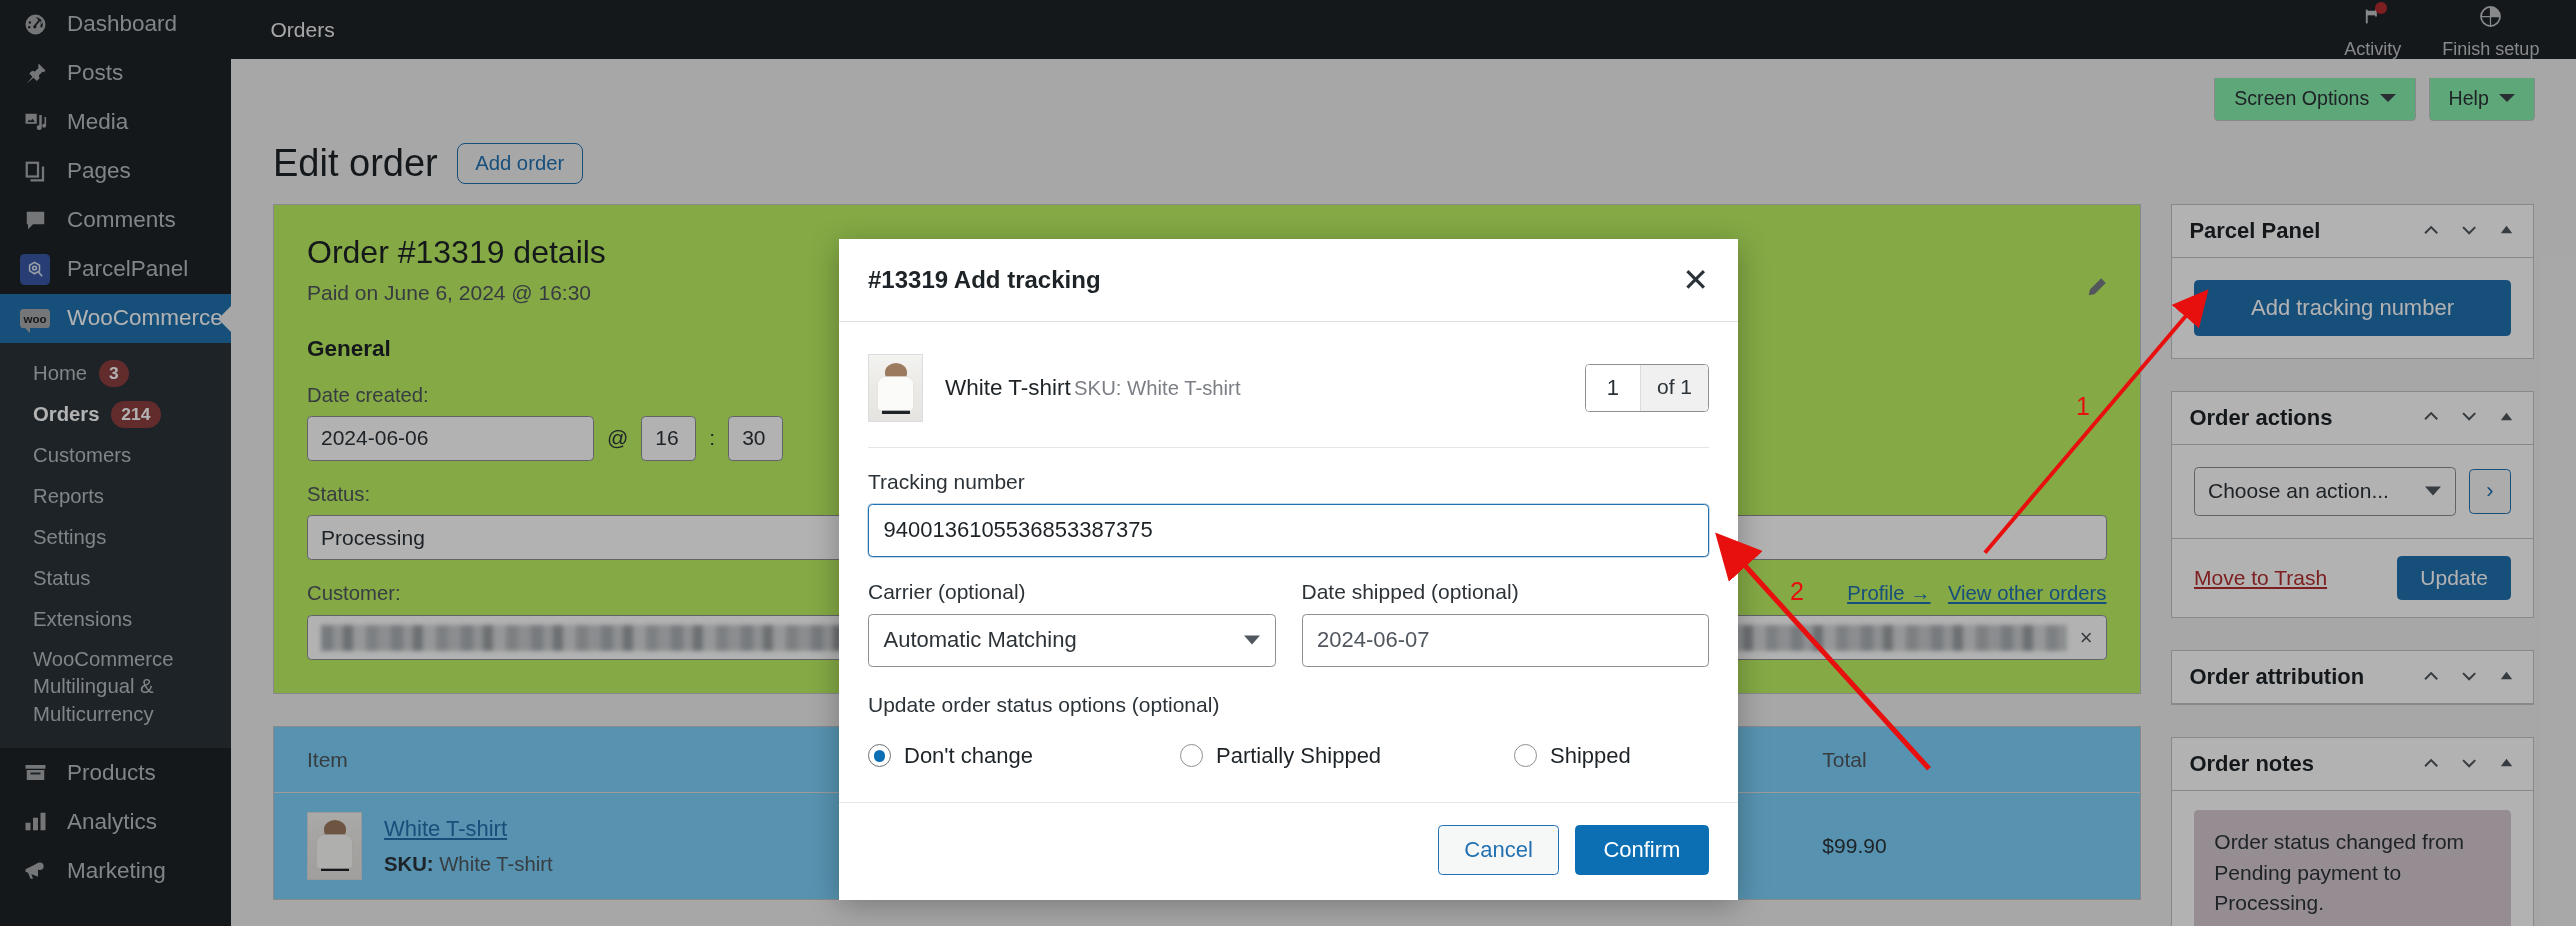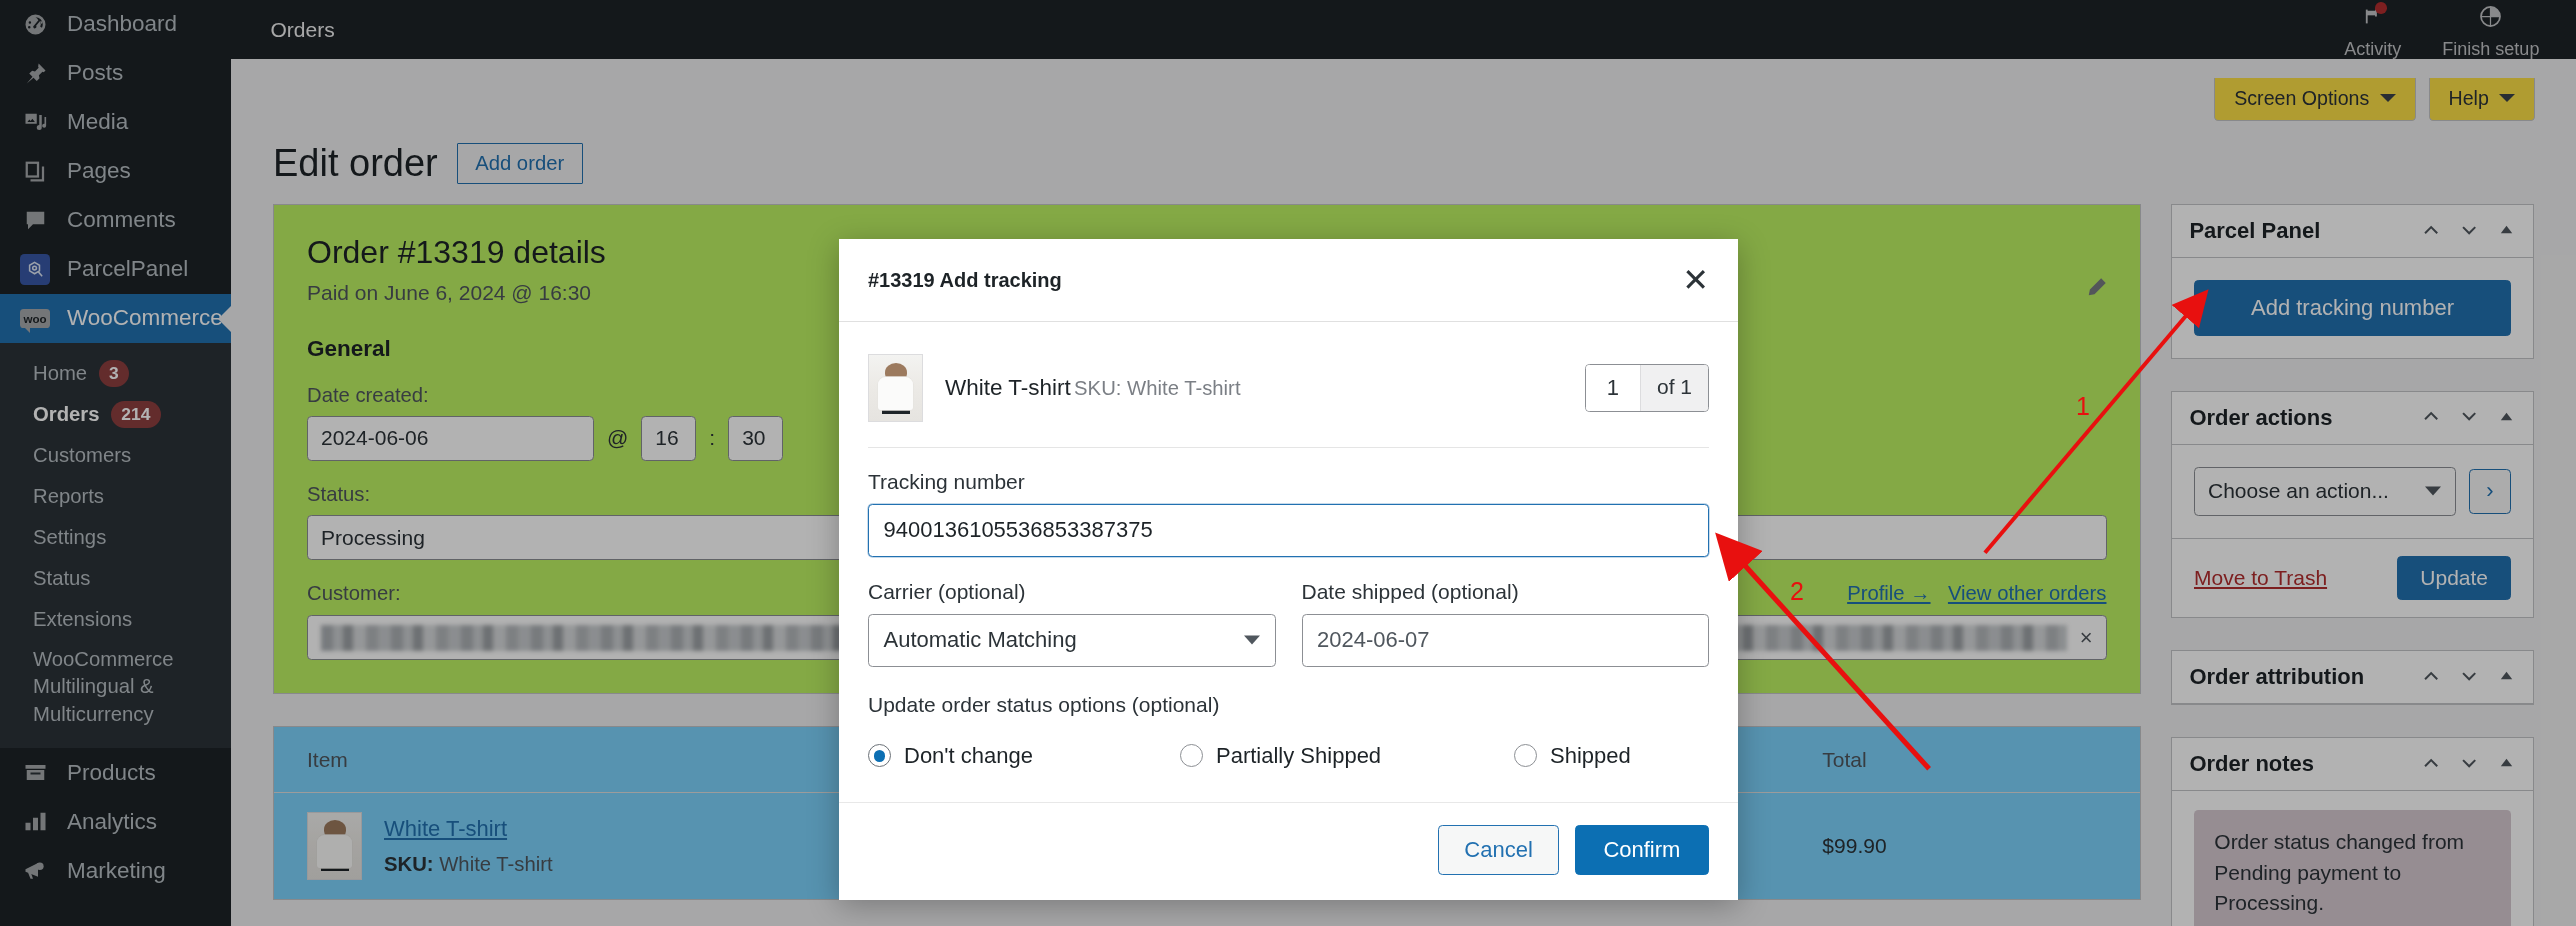--- a/index.html
+++ b/index.html
@@ -94,33 +94,33 @@
   }
   .ab-ico { position: relative; width: 32px; height: 29px; display: flex; align-items: center; justify-content: center; }
   .dot-red { position: absolute; right: 2.2px; top: 0; width: 11.6px; height: 11.6px; border-radius: 50%; background: #b32d2e; }
 
   .screenopts {
     height: 67px; display: flex; align-items: flex-start; justify-content: flex-end;
     gap: 0; padding-right: 41px; padding-top: 19px;
   }
   .so-tab {
     border: 0.7px solid #c3c4c7; border-top: none;
-    background: #fde047; color: #2c3338;
+    background: #86efac; color: #2c3338;
     font-size: 19.6px; padding: 8.7px 19px 10.2px 19px;
     border-radius: 0 0 4.4px 4.4px;
     display: flex; align-items: center; gap: 10.2px;
   }
   .so-tab + .so-tab { margin-left: 13px; }
   .caret-d { width: 0; height: 0; border-left: 8px solid transparent; border-right: 8px solid transparent; border-top: 8.7px solid #3c434a; }
 
   .page-head { display: flex; align-items: center; gap: 19px; padding: 16px 0 19px 42px; }
   .page-title { font-size: 38px; font-weight: 400; color: #1d2327; }
   .btn-secondary {
     border: 0.7px solid #2271b1; color: #2271b1; background: transparent;
-    font-size: 20.3px; padding: 8px 17.4px; border-radius: 1px;
+    font-size: 20.3px; padding: 8px 17.4px; border-radius: 8px;
     font-family: inherit;
   }
 
   .cols { display: flex; gap: 0; padding: 0 42px 0 42px; }
   .col-main { flex: 1; min-width: 0; padding-right: 30.5px; }
   .col-side { width: 363px; flex: 0 0 363px; }
 
   .postbox {
     background: #fff; border: 0.7px solid #c3c4c7;
     margin-bottom: 32px;
@@ -233,21 +233,21 @@
   .overlay { position: absolute; inset: 0; background: rgba(0,0,0,0.30); }
   .modal {
     position: absolute; left: 839px; top: 239px;
     width: 899px; background: #fff;
     box-shadow: 0 5.8px 29px rgba(0,0,0,.28);
   }
   .m-head {
     display: flex; align-items: center; justify-content: space-between;
     padding: 25px 29px; border-bottom: 0.7px solid #e0e0e0;
   }
-  .m-title { font-size: 20px; font-weight: bold; color: #1d2327; }
+  .m-title { font-size: 24px; font-weight: bold; color: #1d2327; }
   .m-close { font-size: 32px; color: #2c3338; line-height: 1; }
   .m-body { padding: 25px 29px 7.3px 29px; }
   .m-prod { display: flex; align-items: center; gap: 22px; padding: 7.3px 0 25px 0; }
   .m-prod-info { flex: 1; }
   .m-prod-name { font-size: 22.5px; color: #1d2327; margin-bottom: 8.7px; }
   .m-prod-sku { font-size: 20.3px; color: #7b7f85; }
   .qty-box { display: flex; align-items: stretch; border: 0.7px solid #8c8f94; border-radius: 4.4px; overflow: hidden; }
   .qty-num { width: 54px; padding: 10.2px 0; text-align: center; font-size: 22px; color: #2c3338; background: #fff; }
   .qty-of { padding: 10.2px 16px; font-size: 21px; color: #2c3338; background: #f0f0f1; border-left: 0.7px solid #dcdcde; text-align: right; }
   .divider { height: 0.7px; background: #e5e5e5; }

